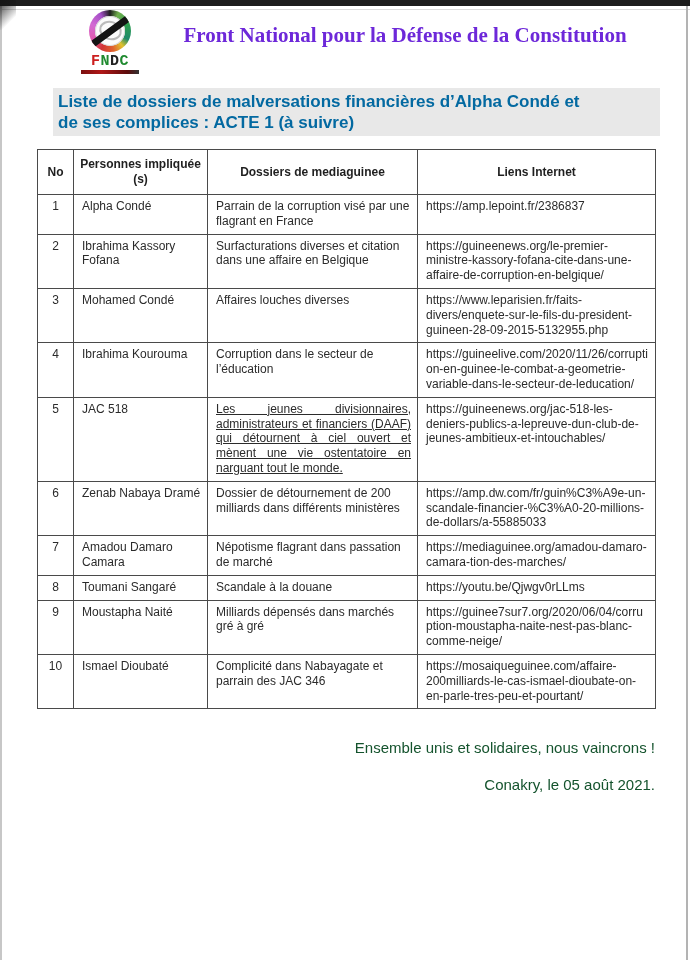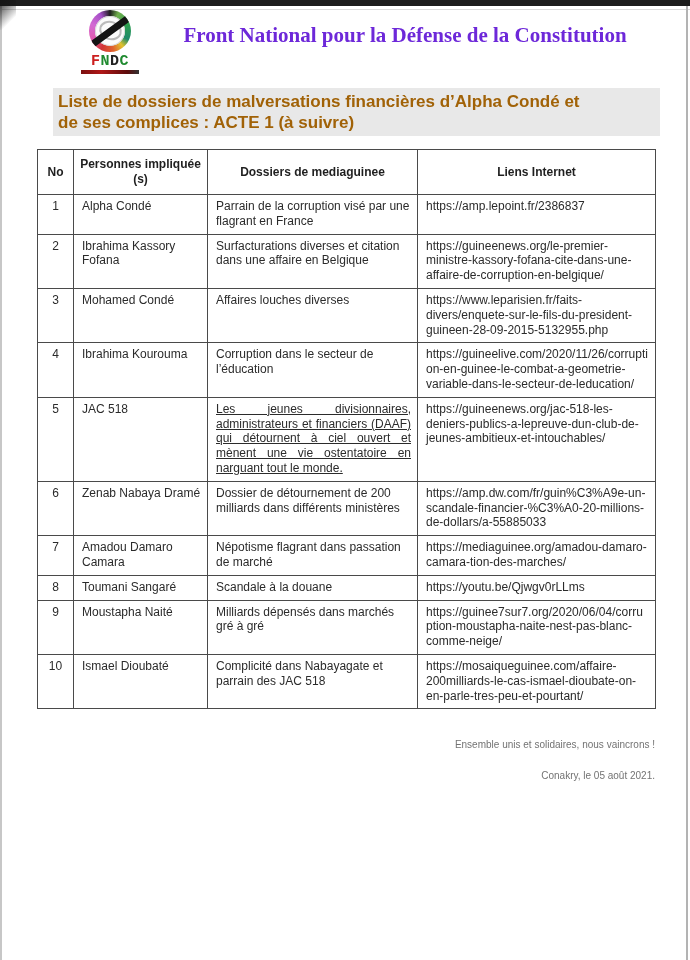--- a/index.html
+++ b/index.html
@@ -55,21 +55,21 @@
   .doc-table col.c-no{width:36px;}
   .doc-table col.c-person{width:134px;}
   .doc-table col.c-dossier{width:210px;}
   .doc-table col.c-link{width:238px;}
   .doc-table td{padding:4px 6px 5px 8px;}
   .doc-table td.cell-no{text-align:center;padding-left:2px;padding-right:2px;}
   .doc-table td.cell-person{padding-right:6px;}
   .doc-table td.cell-link{overflow-wrap:anywhere;}
 
   
-  .footer{margin:30px 35px 0 0;text-align:right;font-size:10px;color:#737373;}
+  .footer{margin:30px 35px 0 0;text-align:right;font-size:15px;color:#14532d;}
   .footer .slogan{margin-bottom:20px;}
 </style>
 </head>
 <body>
 
 <div class="page">
 
   <div class="top-bar"></div>
   <div class="top-line"></div>
   <div class="edge-left"></div>
@@ -82,21 +82,21 @@
         <div class="logo-inner"></div>
         <div class="logo-sketch"></div>
         <div class="logo-bar"></div>
       </div>
       <div class="logo-wordmark"><span style="color: rgb(204, 31, 31);">F</span><span style="color: rgb(31, 138, 47);">N</span><span style="color: rgb(34, 34, 34);">D</span><span style="color: rgb(31, 138, 47);">C</span></div>
       <div class="logo-strip"></div>
     </div>
     <div class="org-name">Front National pour la Défense de la Constitution</div>
   </div>
 
-  <div class="doc-title" style="color: #a16207;">
+  <div class="doc-title" style="color: #0369a1;">
     <span class="line">Liste de dossiers de malversations financières d’Alpha Condé et</span>
     <span class="line">de ses complices : ACTE 1 (à suivre)</span>
   </div>
 
   <table class="doc-table">
     <colgroup>
       <col class="c-no">
         <col class="c-person">
         <col class="c-dossier">
         <col class="c-link">
@@ -160,21 +160,21 @@
         </tr>
         <tr>
           <td class="cell-no">9</td>
           <td class="cell-person">Moustapha Naité</td>
           <td class="cell-dossier">Milliards dépensés dans marchés gré à gré</td>
           <td class="cell-link">https://guinee7sur7.org/2020/06/04/corruption-moustapha-naite-nest-pas-blanc-comme-neige/</td>
         </tr>
         <tr>
           <td class="cell-no">10</td>
           <td class="cell-person">Ismael Dioubaté</td>
-          <td class="cell-dossier">Complicité dans Nabayagate et parrain des JAC 518</td>
+          <td class="cell-dossier">Complicité dans Nabayagate et parrain des JAC 346</td>
           <td class="cell-link">https://mosaiqueguinee.com/affaire-200milliards-le-cas-ismael-dioubate-on-en-parle-tres-peu-et-pourtant/</td>
         </tr>
       </tbody>
   </table>
 
   <div class="footer">
     <div class="slogan">Ensemble unis et solidaires, nous vaincrons !</div>
     <div class="dateline">Conakry, le 05 août 2021.</div>
   </div>
 

